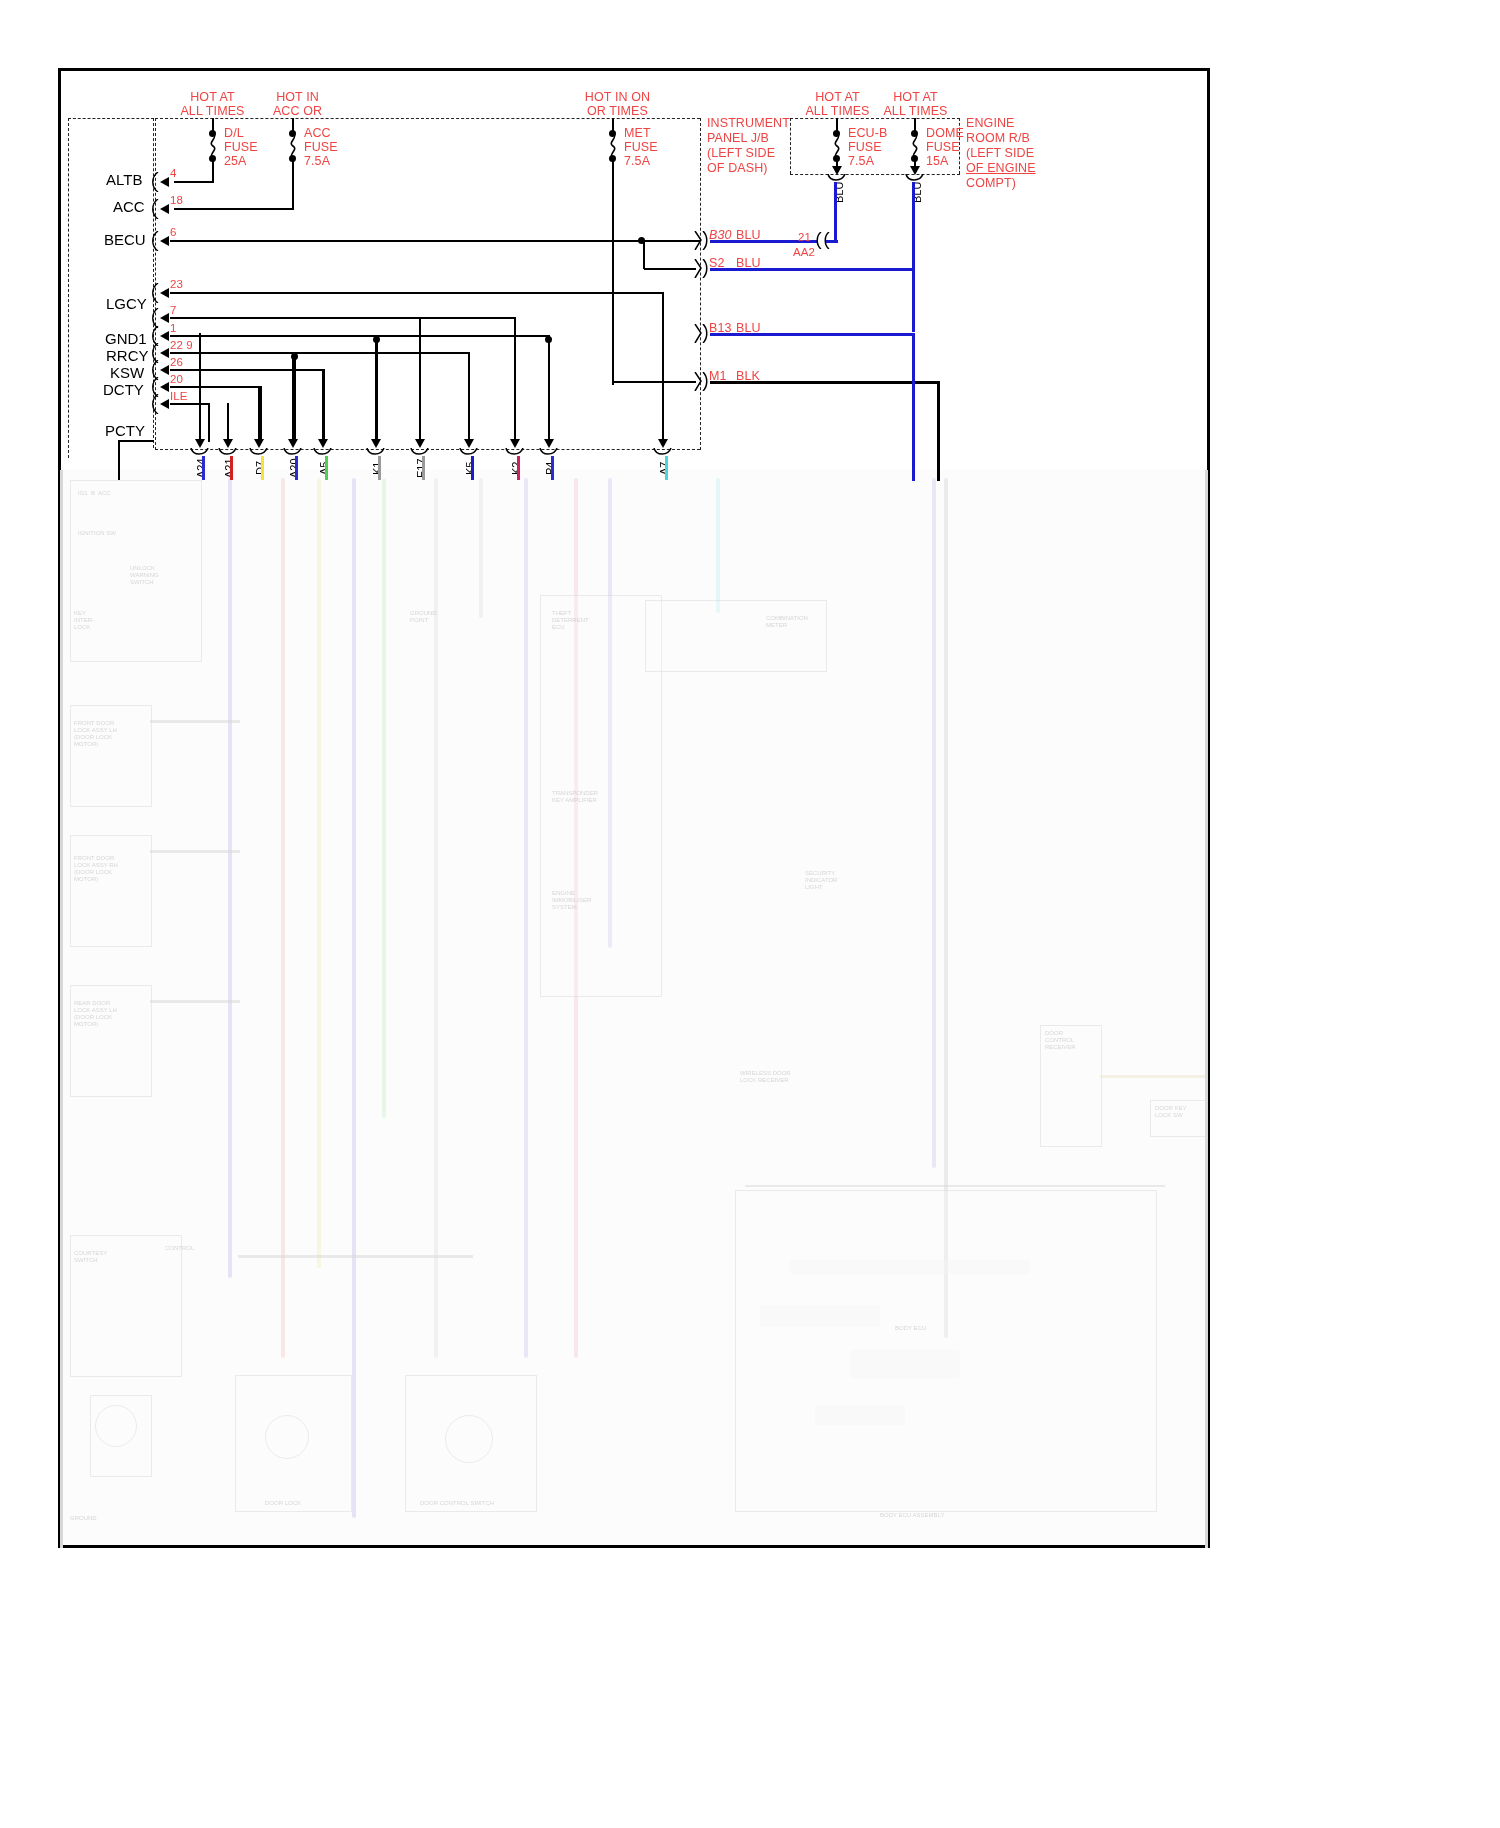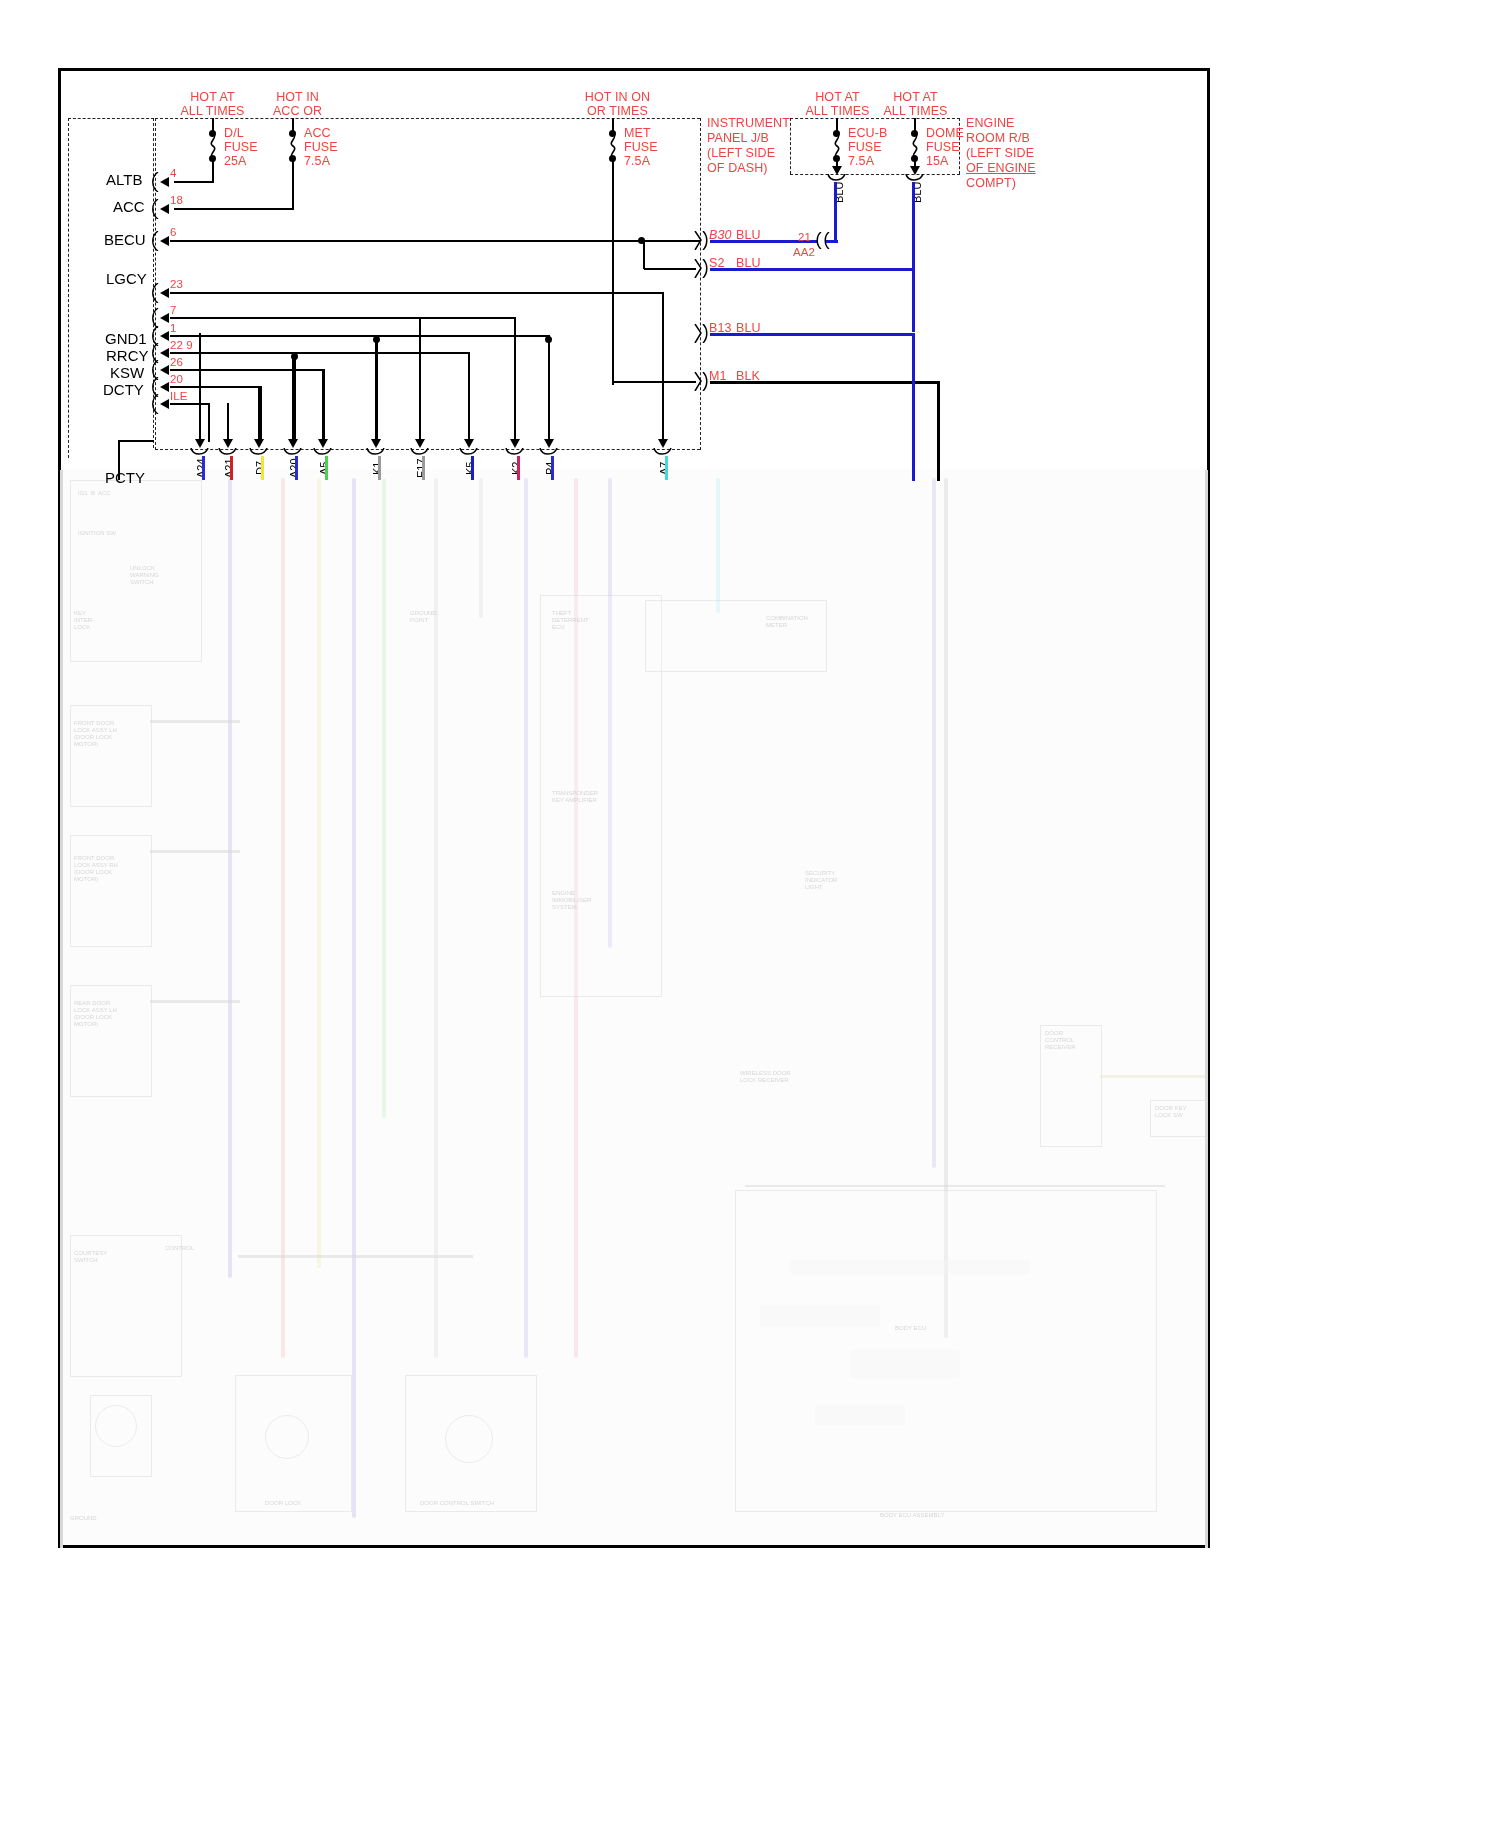--- a/index.html
+++ b/index.html
@@ -280,21 +280,21 @@
 
   <div class="pin" style="left:104px;top:234px;">BECU</div>
   <svg style="position:absolute;left:148px;top:231px;" width="12" height="20">
       <path d="M10 0 C3 5, 3 15, 10 20" stroke="#000" stroke-width="1.4" fill="none"></path>
     </svg>
   <div class="arrowlf" style="left:160px;top:236px;"></div>
   <div class="txt sm" style="left:170px;top:225px;">6</div>
   <div class="ln h" style="left:170px;top:240px;width:530px;"></div>
   <div class="dot" style="left:638px;top:237px;"></div>
 
-  <div class="pin" style="left:106px;top:273px;text-align:right;">LGCY</div>
+  <div class="pin" style="left:106px;top:298px;text-align:right;">LGCY</div>
   <svg style="position:absolute;left:148px;top:283px;" width="12" height="20">
       <path d="M10 0 C3 5, 3 15, 10 20" stroke="#000" stroke-width="1.4" fill="none"></path>
     </svg>
   <div class="arrowlf" style="left:160px;top:288px;"></div>
   <div class="txt sm" style="left:170px;top:277px;">23</div>
   <div class="ln h" style="left:170px;top:292px;width:493px;"></div>
   <div class="ln v" style="left:662px;top:292px;height:150px;"></div>
 
   <svg style="position:absolute;left:148px;top:308px;" width="12" height="20">
       <path d="M10 0 C3 5, 3 15, 10 20" stroke="#000" stroke-width="1.4" fill="none"></path>
@@ -338,21 +338,21 @@
 
   <div class="pin" style="left:103px;top:384px;">DCTY</div>
   <svg style="position:absolute;left:148px;top:377px;" width="12" height="20">
       <path d="M10 0 C3 5, 3 15, 10 20" stroke="#000" stroke-width="1.4" fill="none"></path>
     </svg>
   <div class="arrowlf" style="left:160px;top:382px;"></div>
   <div class="txt sm" style="left:170px;top:372px;">20</div>
   <div class="ln h" style="left:170px;top:386px;width:92px;"></div>
   <div class="ln v" style="left:260px;top:386px;height:56px;"></div>
 
-  <div class="pin" style="left:105px;top:425px;margin-top:47px;">PCTY</div>
+  <div class="pin" style="left:105px;top:425px;">PCTY</div>
   <svg style="position:absolute;left:148px;top:394px;" width="12" height="20">
       <path d="M10 0 C3 5, 3 15, 10 20" stroke="#000" stroke-width="1.4" fill="none"></path>
     </svg>
   <div class="arrowlf" style="left:160px;top:399px;"></div>
   <div class="txt sm" style="left:170px;top:389px;">ILE</div>
   <div class="ln h" style="left:170px;top:403px;width:40px;"></div>
   <div class="ln v" style="left:208px;top:403px;height:39px;"></div>
 
   <div class="ln v" style="left:118px;top:440px;height:40px;"></div>
   <div class="ln h" style="left:118px;top:440px;width:36px;"></div>

